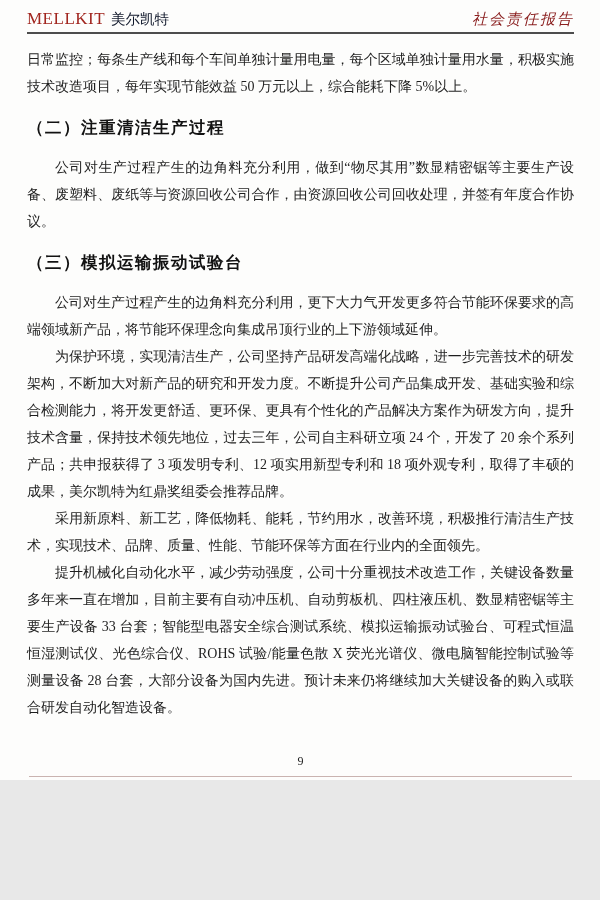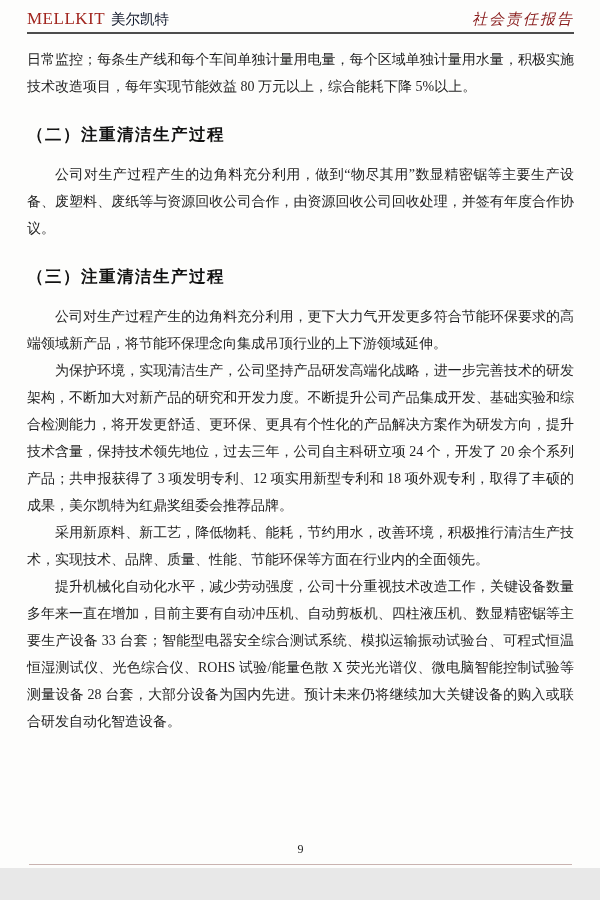--- a/index.html
+++ b/index.html
@@ -4,21 +4,21 @@
 <style>
   * { margin: 0; padding: 0; box-sizing: border-box; }
   html, body { background: #e8e8e8; }
   body {
     width: 600px;
     font-family: "Liberation Serif", "DejaVu Serif", serif;
   }
   .page {
     position: relative;
     width: 600px;
-    height: 868px;
+    height: 780px;
     background: #fdfdfc;
     display: flex;
     flex-direction: column;
     padding: 9px 26px 0 27px;
     overflow: hidden;
   }
   
   .page-header {
     display: flex;
     justify-content: space-between;
@@ -53,21 +53,21 @@
     text-align: justify;
   }
   .doc-body p { text-indent: 2em; }
   .doc-body p.no-indent { text-indent: 0; }
   .doc-body h2 {
     font-family: "Liberation Sans", "DejaVu Sans", sans-serif;
     font-weight: bold;
     font-size: 16.5px;
     color: #121212;
     letter-spacing: 1.5px;
-    margin: 21px 0 13px 0;
+    margin: 14px 0 13px 0;
   }
   
   .page-footer {
     margin-top: auto;
     text-align: center;
   }
   .page-number {
     display: inline-block;
     font-size: 12px;
     color: #222;
@@ -86,27 +86,27 @@
 
   <div class="page-header">
     <div class="brand">
       <span class="brand-en">MELLKIT</span>
       <span class="brand-cn">美尔凯特</span>
     </div>
     <div class="report-title">社会责任报告</div>
   </div>
 
   <div class="doc-body">
-    <p class="no-indent">日常监控；每条生产线和每个车间单独计量用电量，每个区域单独计量用水量，积极实施技术改造项目，每年实现节能效益 80 万元以上，综合能耗下降 5%以上。</p>
+    <p class="no-indent">日常监控；每条生产线和每个车间单独计量用电量，每个区域单独计量用水量，积极实施技术改造项目，每年实现节能效益 50 万元以上，综合能耗下降 5%以上。</p>
 
     <h2>（二）注重清洁生产过程</h2>
 
     <p>公司对生产过程产生的边角料充分利用，做到“物尽其用”数显精密锯等主要生产设备、废塑料、废纸等与资源回收公司合作，由资源回收公司回收处理，并签有年度合作协议。</p>
 
-    <h2>（三）注重清洁生产过程</h2>
+    <h2>（三）模拟运输振动试验台</h2>
 
     <p>公司对生产过程产生的边角料充分利用，更下大力气开发更多符合节能环保要求的高端领域新产品，将节能环保理念向集成吊顶行业的上下游领域延伸。</p>
 
     <p>为保护环境，实现清洁生产，公司坚持产品研发高端化战略，进一步完善技术的研发架构，不断加大对新产品的研究和开发力度。不断提升公司产品集成开发、基础实验和综合检测能力，将开发更舒适、更环保、更具有个性化的产品解决方案作为研发方向，提升技术含量，保持技术领先地位，过去三年，公司自主科研立项 24 个，开发了 20 余个系列产品；共申报获得了 3 项发明专利、12 项实用新型专利和 18 项外观专利，取得了丰硕的成果，美尔凯特为红鼎奖组委会推荐品牌。</p>
 
     <p>采用新原料、新工艺，降低物耗、能耗，节约用水，改善环境，积极推行清洁生产技术，实现技术、品牌、质量、性能、节能环保等方面在行业内的全面领先。</p>
 
     <p>提升机械化自动化水平，减少劳动强度，公司十分重视技术改造工作，关键设备数量多年来一直在增加，目前主要有自动冲压机、自动剪板机、四柱液压机、数显精密锯等主要生产设备 33 台套；智能型电器安全综合测试系统、模拟运输振动试验台、可程式恒温恒湿测试仪、光色综合仪、ROHS 试验/能量色散 X 荧光光谱仪、微电脑智能控制试验等测量设备 28 台套，大部分设备为国内先进。预计未来仍将继续加大关键设备的购入或联合研发自动化智造设备。</p>
   </div>
 

